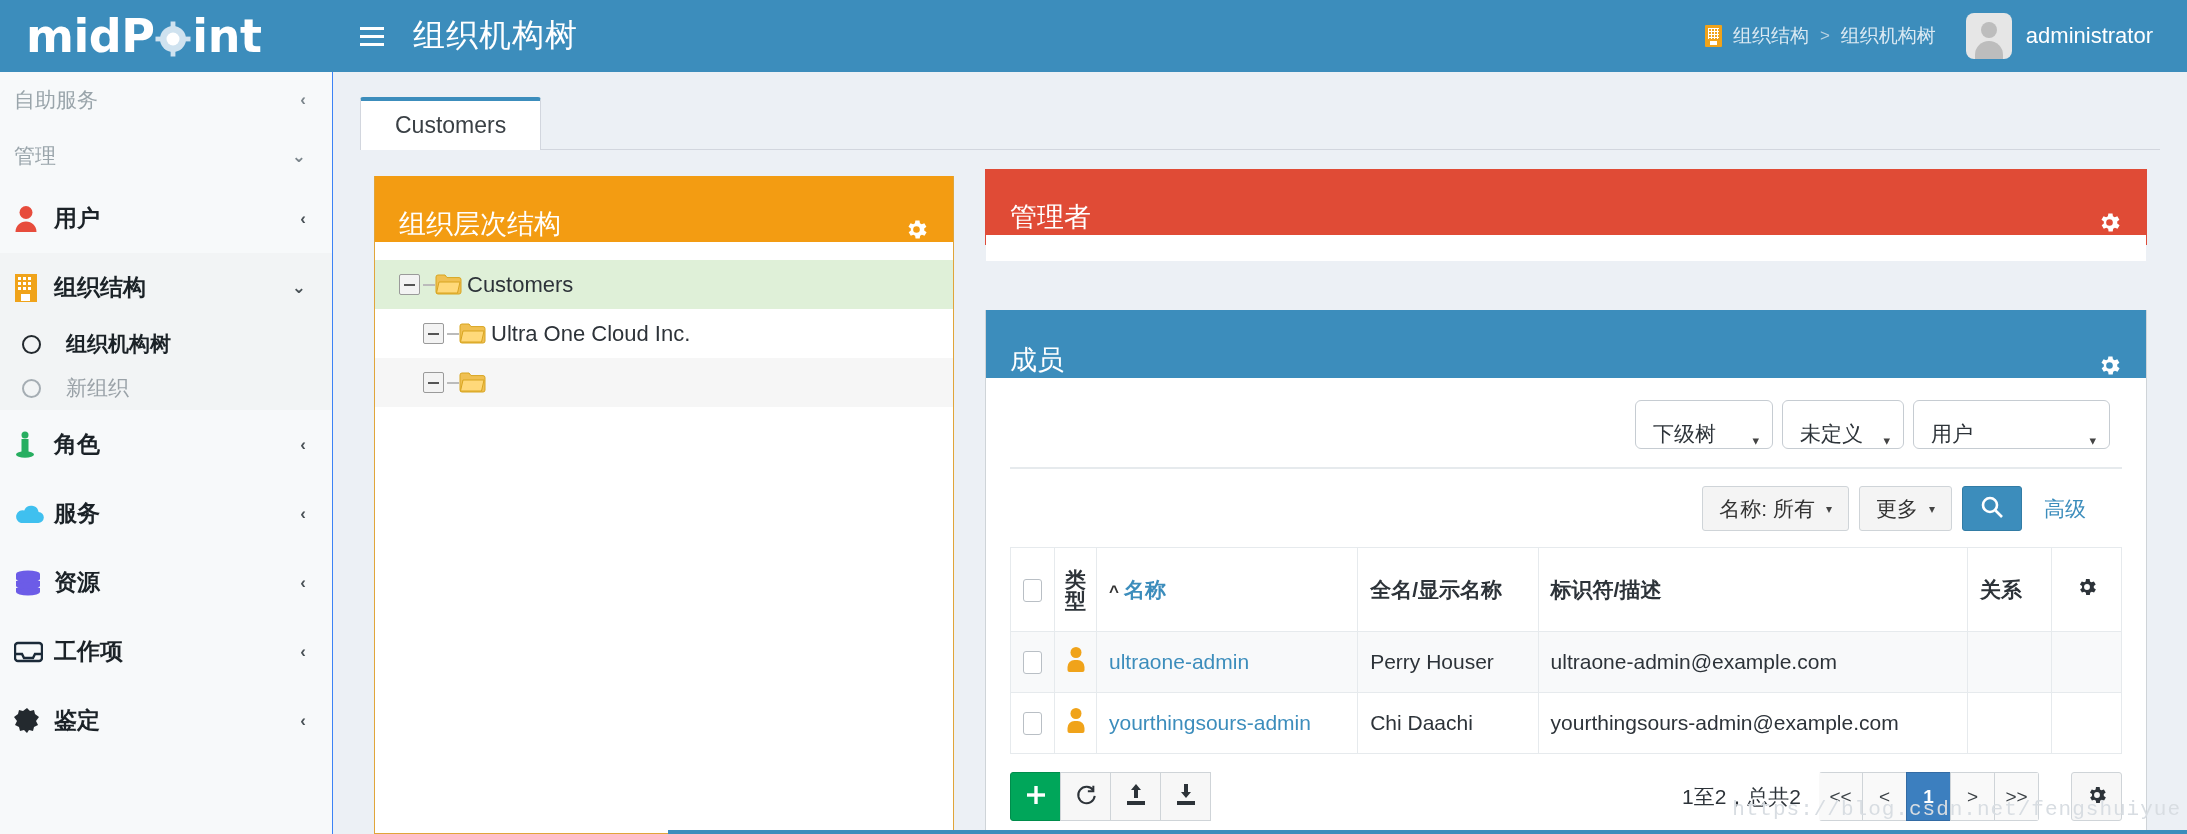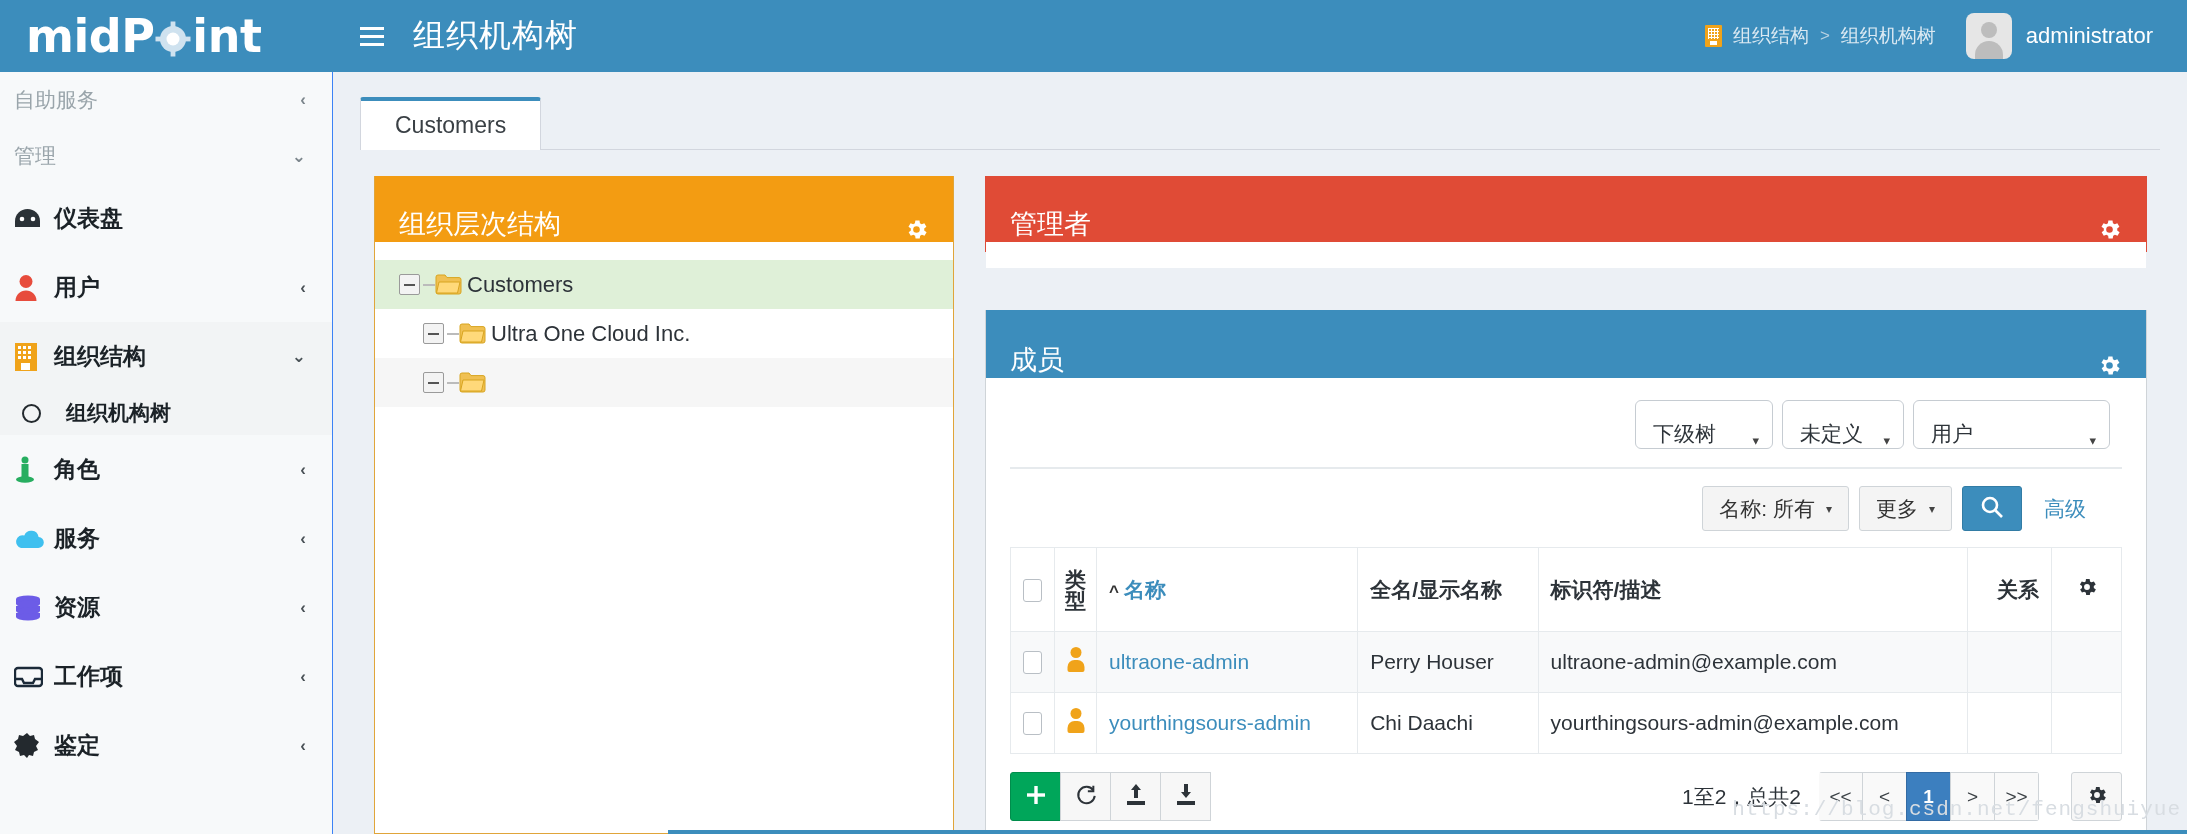--- a/index.html
+++ b/index.html
@@ -67,21 +67,21 @@
   .tree-row.selected { background: #dff0d8; }
   .tree-row.alt { background: #f6f6f6; }
   .tree-row .indent { display: inline-block; }
   .expander { width: 21px; height: 21px; border: 1.6px solid #9a9a9a; background: #f3f3f3; border-radius: 2px; position: relative; flex: 0 0 21px; margin-right: 3px; }
   .expander::before { content: ""; position: absolute; left: 4px; top: 9px; width: 11px; height: 2px; background: #555; }
   .elbow { width: 12px; height: 2px; background: #bbb; flex: 0 0 12px; }
   .folder { width: 27px; height: 21px; flex: 0 0 27px; position: relative; margin-right: 5px; }
   .folder svg { position: absolute; left: 0; top: 0; }
 
   
-  #mgrPanel { left: 651px; top: 104px; width: 1162px; height: 76px; border: 1px solid #dd4b39; border-top: none; background:#fff; }
+  #mgrPanel { left: 651px; top: 97px; width: 1162px; height: 76px; border: 1px solid #dd4b39; border-top: none; background:#fff; }
   #mgrPanel .panel-head { height: 66px; background: #e04b36; }
   .mgr-body { height: 26px; background: #ffffff; }
 
   
   #memPanel { left: 651px; top: 238px; width: 1162px; height: 586px; background: #ffffff; border: 1px solid #cfd4d8; border-top: none; }
   #memPanel .panel-head { height: 68px; background: #3c8dbc; }
   .filters { display: flex; justify-content: flex-end; align-items: center; gap: 9px; padding: 22px 36px 0 0; }
   .sel { height: 49px; border: 1px solid #c6ccd2; background: #ffffff; display: flex; align-items: flex-end; justify-content: space-between; padding: 0 13px 0 17px; font-size: 21px; color: #2d3339; border-radius: 6px; cursor: pointer; }
   .sel .caret { font-size: 13px; color: #444; margin-left: 16px; }
   .sel.w1 { width: 138px; } .sel.w2 { width: 122px; } .sel.w3 { width: 197px; }
@@ -90,21 +90,21 @@
   .btn-gray .caret { font-size: 12px; color: #444; }
   .btn-blue { width: 60px; height: 45px; background: #3c8dbc; border: 1px solid #327ca5; border-radius: 3px; display: flex; align-items: center; justify-content: center; cursor: pointer; }
   .link-adv { color: #3c8dbc; font-size: 21px; margin-left: 12px; cursor: pointer; text-decoration: none; }
 
   table.grid { width: calc(100% - 48px); margin: 16px 24px 0 24px; border-collapse: collapse; }
   table.grid th, table.grid td { border: 1px solid #e6eaed; }
   table.grid thead th { height: 84px; vertical-align: middle; font-size: 21px; color: #2d3339; text-align: left; padding: 0 12px; font-weight: bold; }
   table.grid thead th.vert { width: 42px; padding: 0 6px; text-align: center; line-height: 1.0; }
   table.grid thead th.cb, table.grid tbody td.cb { width: 44px; text-align: center; padding: 0; }
   table.grid thead th.tp, table.grid tbody td.tp { width: 42px; text-align: center; padding: 0; }
-  table.grid thead th.rel { width: 84px; text-align: right; }
+  table.grid thead th.rel { width: 84px; text-align: left; }
   table.grid thead th.cog { width: 70px; text-align: center; }
   table.grid tbody td { height: 61px; font-size: 21px; color: #2d3339; padding: 0 12px; }
   table.grid tbody tr.alt td { background: #f8f9fa; }
   .cellchk { width: 19px; height: 23px; border: 1px solid #b9bfc5; border-radius: 3px; background: #fff; display: inline-block; vertical-align: middle; cursor: pointer; }
   .lnk { color: #3c8dbc; text-decoration: none; cursor: pointer; }
   .sortcaret { color: #333; font-size: 17px; margin-right: 5px; }
   .colname { color: #3c8dbc; }
   .usr-ico { display: inline-block; width: 17px; height: 25px; position: relative; }
   .usr-ico::before { content:""; position:absolute; left:50%; top:0; transform:translateX(-50%); width:11px; height:11px; border-radius:50%; background:#f0a31a; }
   .usr-ico::after { content:""; position:absolute; left:50%; top:13px; transform:translateX(-50%); width:17px; height:12px; border-radius:7px 7px 2px 2px; background:#f0a31a; }
@@ -176,31 +176,20 @@
 
     <div class="side-head">
       <span>自助服务</span>
       <span class="chev">‹</span>
     </div>
     <div class="side-head">
       <span>管理</span>
       <span class="chev">⌄</span>
     </div>
 
-    <div class="side-item">
-      <span class="ico">
-        <svg width="27" height="21" viewBox="0 0 27 21">
-            <path d="M13.5 1C6.6 1 1 6.4 1 13v6h25v-6C26 6.4 20.4 1 13.5 1z" fill="#2b3237"></path>
-            <circle cx="8" cy="11" r="2.3" fill="#fff"></circle>
-            <circle cx="19" cy="11" r="2.3" fill="#fff"></circle>
-          </svg>
-      </span>
-      <span class="lbl">仪表盘</span>
-      <span class="chev"></span>
-    </div>
 
     <div class="side-item">
       <span class="ico">
         <svg width="24" height="28" viewBox="0 0 24 28">
             <circle cx="12" cy="7.5" r="6.5" fill="#e74c3c"></circle>
             <path d="M1.5 27c0-6 4.7-10.5 10.5-10.5S22.5 21 22.5 27z" fill="#e74c3c"></path>
           </svg>
       </span>
       <span class="lbl">用户</span>
       <span class="chev">‹</span>
@@ -228,20 +217,26 @@
       <span class="chev">⌄</span>
     </div>
 
     <div class="side-item sub side-group-active">
       <span class="ico">
           <span class="ring"></span>
         </span>
       <span class="lbl">组织机构树</span>
     </div>
 
+    <div class="side-item sub side-group-active muted">
+      <span class="ico">
+          <span class="ring g"></span>
+        </span>
+      <span class="lbl">新组织</span>
+    </div>
 
     <div class="side-item">
       <span class="ico">
         <svg width="22" height="28" viewBox="0 0 22 28">
             <circle cx="11" cy="4" r="3.5" fill="#27ae60"></circle>
             <rect x="7.5" y="8" width="7" height="13" fill="#27ae60"></rect>
             <ellipse cx="11" cy="23.5" rx="9" ry="3.2" fill="#27ae60"></ellipse>
           </svg>
       </span>
       <span class="lbl">角色</span>

